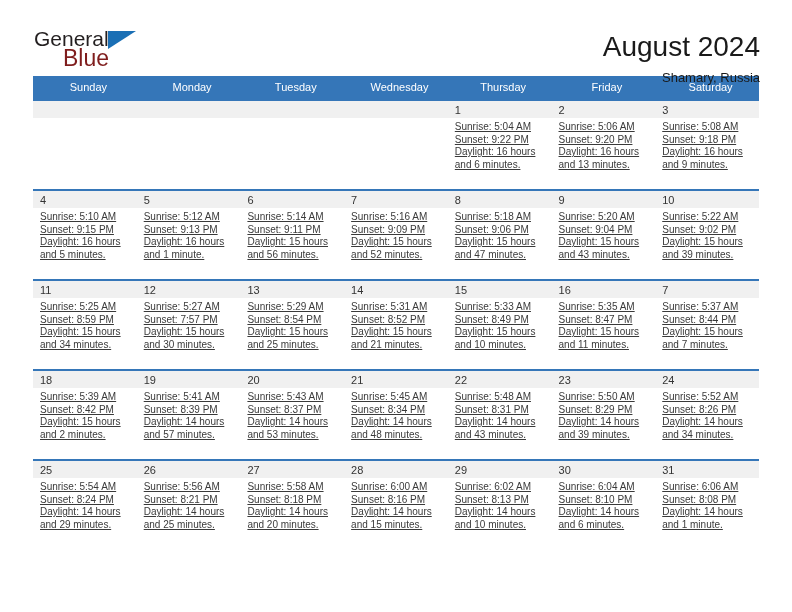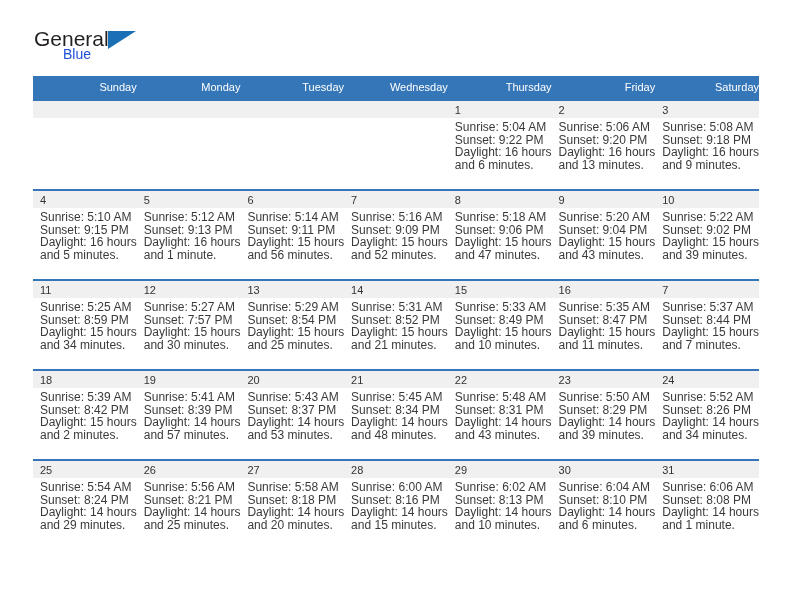--- a/index.html
+++ b/index.html
@@ -46,22 +46,22 @@
     top: 3px;
     width: 0;
     height: 0;
     border-left: 28px solid #1a6fb5;
     border-bottom: 18px solid transparent;
   }
   .brand-blue {
     position: absolute;
     left: 29px;
     top: 19px;
-    font-size: 14px;
-    color: #1d4ed8;
+    font-size: 23px;
+    color: #7f1d1d;
   }
   .title-block {
     text-align: right;
     padding-top: 2px;
   }
   .cal-title {
     font-size: 28px;
     color: #1a1a1a;
     font-weight: normal;
     line-height: 34px;
@@ -79,21 +79,21 @@
     margin: 0 33px;
     width: 726px;
     border-collapse: collapse;
     table-layout: fixed;
   }
   .calendar th {
     background: #3576b8;
     color: #ffffff;
     font-size: 11px;
     font-weight: normal;
-    text-align: right;
+    text-align: center;
     padding: 5px 0 6px 7px;
     height: 22px;
   }
   .calendar td {
     vertical-align: top;
     border-top: 2px solid #3576b8;
     padding: 0;
     height: 90px;
     width: 103.7px;
     background: #ffffff;
@@ -105,38 +105,43 @@
   .date-band {
     background: #f0f0f0;
     height: 17px;
     padding: 1px 0 0 7px;
     font-size: 11px;
     color: #333333;
     line-height: 16px;
   }
   .cell-body {
     padding: 3px 6px 0 7px;
-    font-size: 12px;
+    font-size: 10px;
     line-height: 12.6px;
     color: #3a3a3a;
+    text-decoration: underline;
   }
   .cell-body div { white-space: nowrap; }
   .empty .date-band { background: #f0f0f0; }
   .empty .cell-body { visibility: hidden; }
 </style>
 </head>
 <body>
 
 <div class="page">
 
   <div class="top-bar">
     <div class="brand">
       <span class="brand-general">General</span>
       <span class="brand-triangle"></span>
       <span class="brand-blue">Blue</span>
+    </div>
+    <div class="title-block">
+      <h1 class="cal-title">August 2024</h1>
+      <p class="cal-subtitle">Shamary, Russia</p>
     </div>
   </div>
 
   <table class="calendar">
     <thead>
       <tr>
         <th>Sunday</th>
         <th>Monday</th>
         <th>Tuesday</th>
         <th>Wednesday</th>

